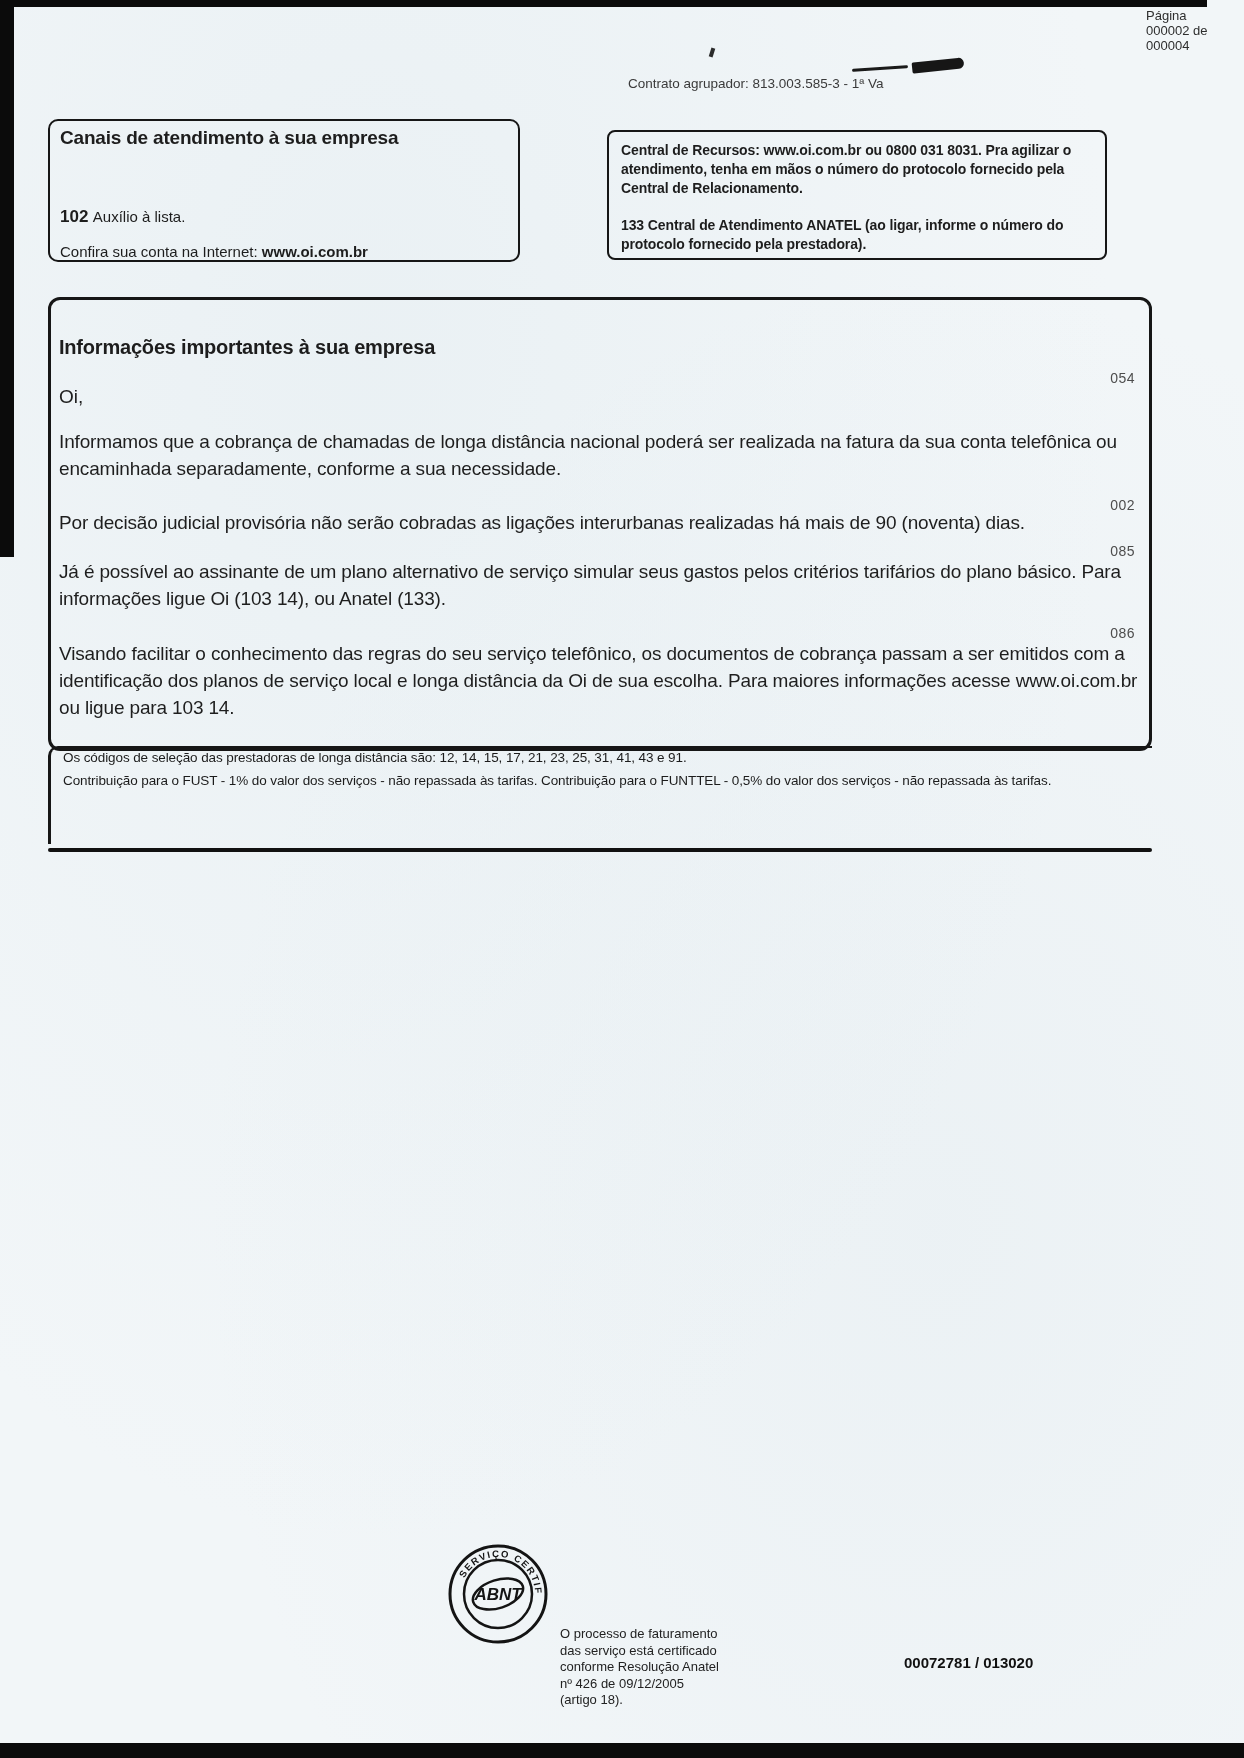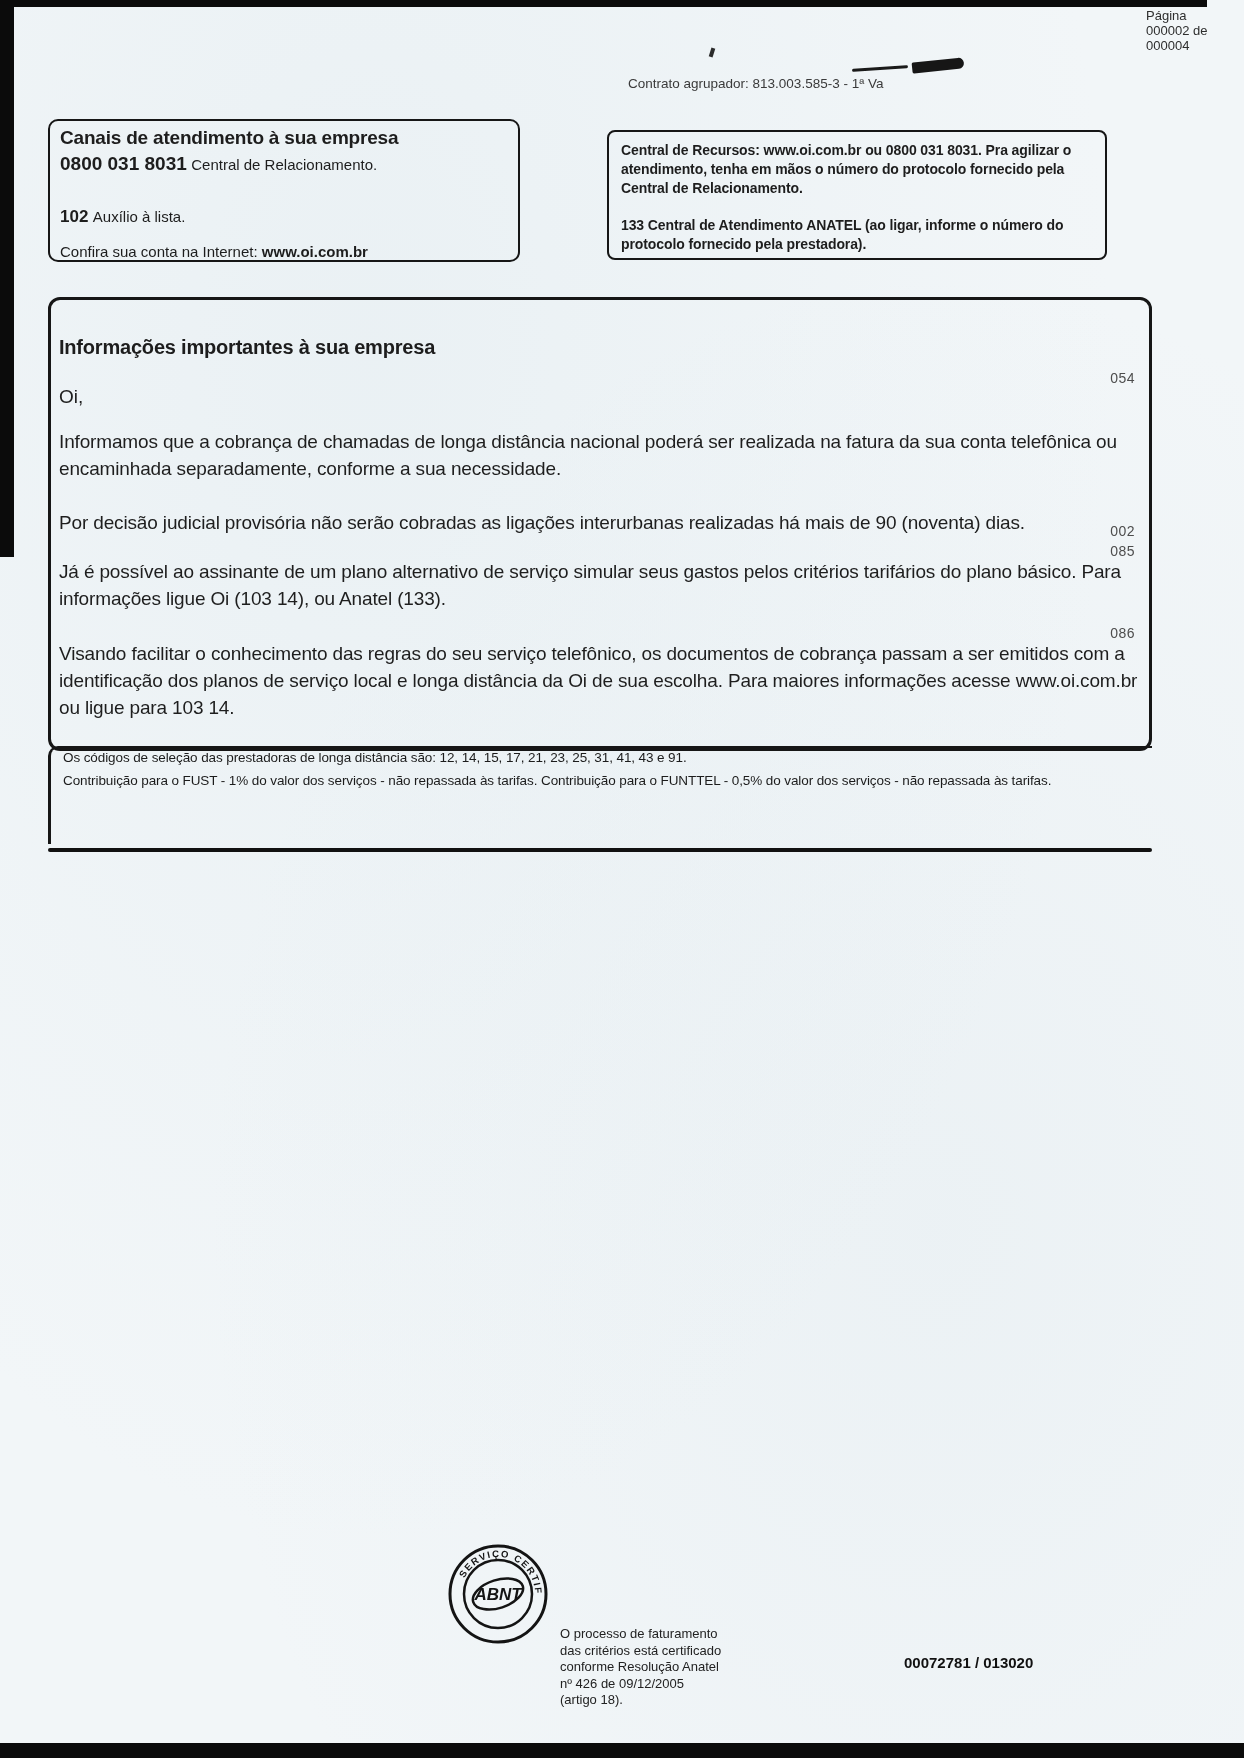--- a/index.html
+++ b/index.html
@@ -36,21 +36,21 @@
   .resources-box { left:607px; top:130px; width:500px; height:130px; padding:9px 12px; border-radius:8px; }
   .res-p { font-size:14px; font-weight:bold; line-height:19px; letter-spacing:-.1px; }
   .res-p2 { position:absolute; left:12px; right:10px; top:84px; }
 
   .info-box { left:48px; top:297px; width:1104px; height:454px; border-width:3px; border-radius:12px; }
   .info-title { position:absolute; left:8px; top:36px; font-size:20px; font-weight:bold; letter-spacing:-.2px; }
   .info-greeting { position:absolute; left:8px; top:86px; font-size:19px; }
   .msg-code { position:absolute; right:14px; font-size:14px; color:#4d4d4d; letter-spacing:.5px; }
   .msg-text { position:absolute; left:8px; right:8px; font-size:19px; line-height:27px; letter-spacing:-.15px; color:#1e1e1e; }
   .c0 { top:70px; } .t0 { top:128px; }
-  .c1 { top:197px;margin-top:26px; } .t1 { top:209px; }
+  .c1 { top:197px; } .t1 { top:209px; }
   .c2 { top:243px; } .t2 { top:258px; }
   .c3 { top:325px; } .t3 { top:340px; }
 
   .fineprint { position:absolute; left:48px; top:746px; width:1104px; height:98px;
     border-left:3px solid #161616; border-top:2px solid #161616; border-top-left-radius:10px;
     padding:0 6px 0 12px; font-size:13.5px; line-height:20px; letter-spacing:-.1px; color:#1c1c1c; }
   .fineprint p.fp3 { margin-top:3px; }
   .bottom-rule { position:absolute; left:48px; top:848px; width:1104px; height:4px; background:#111; border-radius:2px; }
 
   .stamp { position:absolute; left:447px; top:1543px; }
@@ -72,24 +72,20 @@
   <div class="page-info">
     <div>Página</div>
     <div>000002 de</div>
     <div>000004</div>
   </div>
 
   <div class="contract-line">Contrato agrupador: 813.003.585-3 - 1ª Va</div>
 
   <div class="box channels-box">
     <div class="channels-title">Canais de atendimento à sua empresa</div>
-    <div class="ch-row r1">
-      <span class="ch-num-lg">0800 031 8031</span>
-      <span class="ch-desc">Central de Relacionamento.</span>
-    </div>
     <div class="ch-row r2">
       <span class="ch-num-md">102</span>
       <span class="ch-desc">Auxílio à lista.</span>
     </div>
     <div class="ch-row r3">
       <span class="ch-desc">Confira sua conta na Internet: </span>
       <span class="ch-url">www.oi.com.br</span>
     </div>
   </div>
 
@@ -129,21 +125,21 @@
     </defs>
     <text font-size="9.5" font-weight="bold" font-family="Liberation Sans, sans-serif" fill="#141414" letter-spacing="1.5">
       <textPath href="#arcTop" startOffset="14%">SERVIÇO CERTIFICADO</textPath>
     </text>
     <ellipse cx="51" cy="51" rx="26" ry="14" fill="none" stroke="#141414" stroke-width="2.5" transform="rotate(-18 51 51)"></ellipse>
     <text x="51" y="57" text-anchor="middle" font-size="17" font-style="italic" font-weight="bold" font-family="Liberation Sans, sans-serif" fill="#141414">ABNT</text>
   </svg>
 
   <div class="cert-text">
     <div>O processo de faturamento</div>
-    <div>das critérios está certificado</div>
+    <div>das serviço está certificado</div>
     <div>conforme Resolução Anatel</div>
     <div>nº 426 de 09/12/2005</div>
     <div>(artigo 18).</div>
   </div>
 
   <div class="footer-code">00072781 / 013020</div>
 
 </div>
 
 </body></html>

